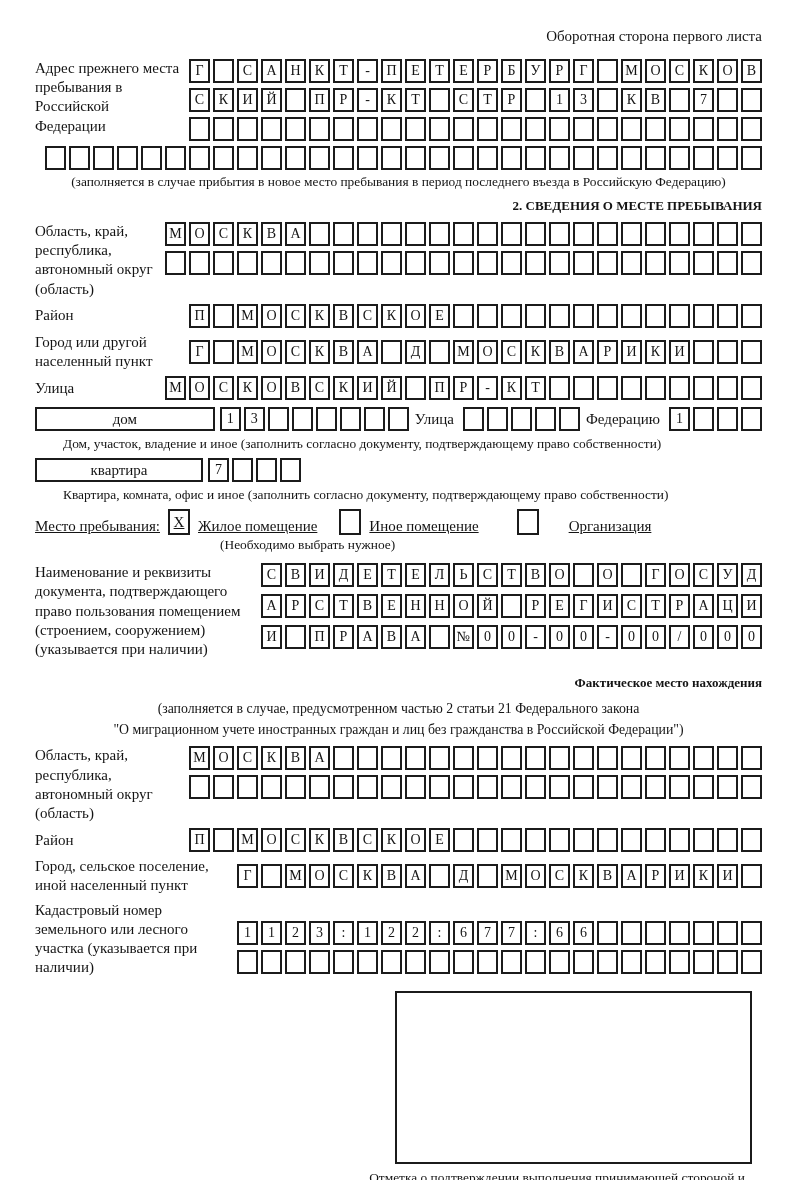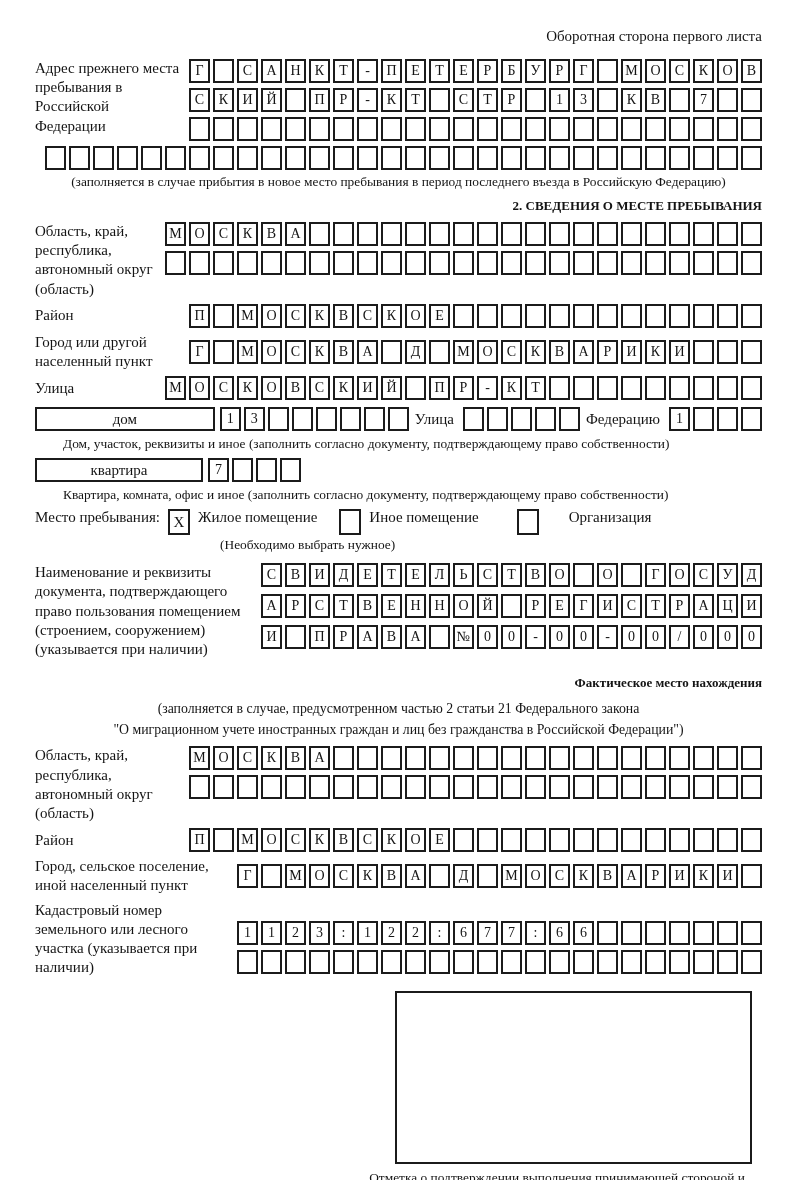--- a/index.html
+++ b/index.html
@@ -17,21 +17,21 @@
   .flabel{flex:1 1 auto;font-size:15px;line-height:1.28;padding-right:4px;}
   .fullrow{display:flex;justify-content:flex-end;margin:1px 0 4px -27px;}
   .note{font-size:13.4px;text-align:center;margin:2px 0 6px 0;}
   .note-left{font-size:13.4px;text-align:left;margin:1px 0 6px 28px;}
   .sec-title{font-size:13px;font-weight:bold;text-align:right;margin:8px 0 8px 0;}
   .labelbox{box-sizing:border-box;border:2px solid #1b1b1b;height:24px;font-size:15px;
             line-height:20px;text-align:center;background:#fff;}
   .inline-lb{font-size:15px;padding:0 6px;white-space:nowrap;}
   .chk{box-sizing:border-box;width:22px;height:26px;border:2px solid #1b1b1b;text-align:center;
        font-size:15px;line-height:22px;margin:0 8px;}
-  .stay{display:flex;align-items:flex-start;font-size:15px;margin:6px 0 2px 0;}
+  .stay{display:flex;align-items:flex-end;font-size:15px;margin:6px 0 2px 0;text-decoration:underline;}
   .stamp-wrap{display:flex;flex-direction:column;align-items:flex-end;margin-top:14px;}
   .stamp{box-sizing:border-box;width:357px;height:173px;border:2px solid #1b1b1b;margin-right:10px;}
   .stamp-caption{width:410px;text-align:center;font-size:13.4px;line-height:1.4;margin-top:5px;}
   .factnote{font-size:13.8px;text-align:center;line-height:1.5;margin-bottom:6px;}
 </style>
 </head>
 <body>
 
 <div class="page">
 
@@ -330,21 +330,21 @@
         <span class="cell"></span>
       </div>
     <div class="inline-lb">Федерацию</div>
     <div class="cells">
         <span class="cell">1</span>
         <span class="cell"></span>
         <span class="cell"></span>
         <span class="cell"></span>
       </div>
   </div>
-  <div class="note-left" style="margin-left:28px;">Дом, участок, реквизиты и иное (заполнить согласно документу, подтверждающему право собственности)</div>
+  <div class="note-left" style="margin-left:28px;">Дом, участок, владение и иное (заполнить согласно документу, подтверждающему право собственности)</div>
 
   <div class="frow">
     <div class="labelbox" style="width:168px;">квартира</div>
     <div class="cells" style="margin-left:2px;">
         <span class="cell">7</span>
         <span class="cell"></span>
         <span class="cell"></span>
         <span class="cell"></span>
       </div>
   </div>

